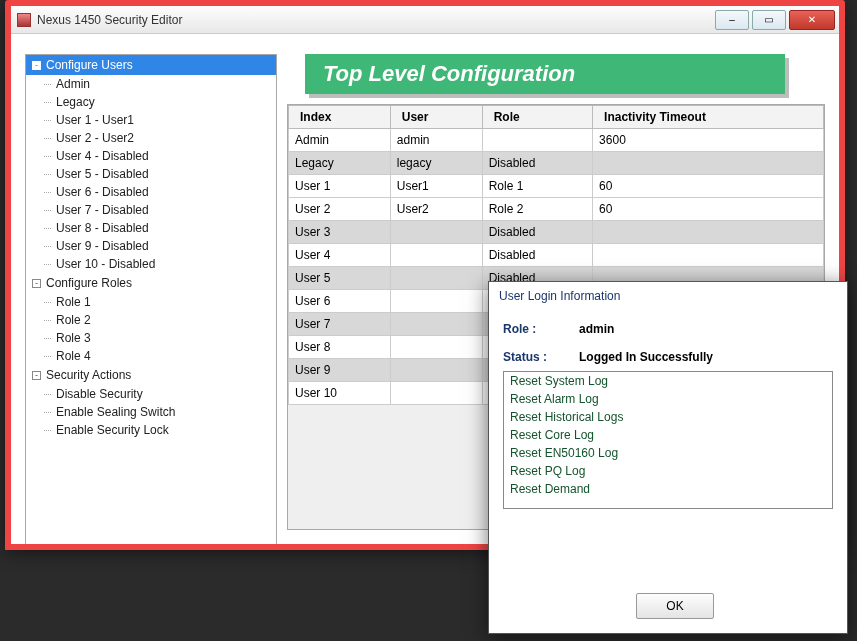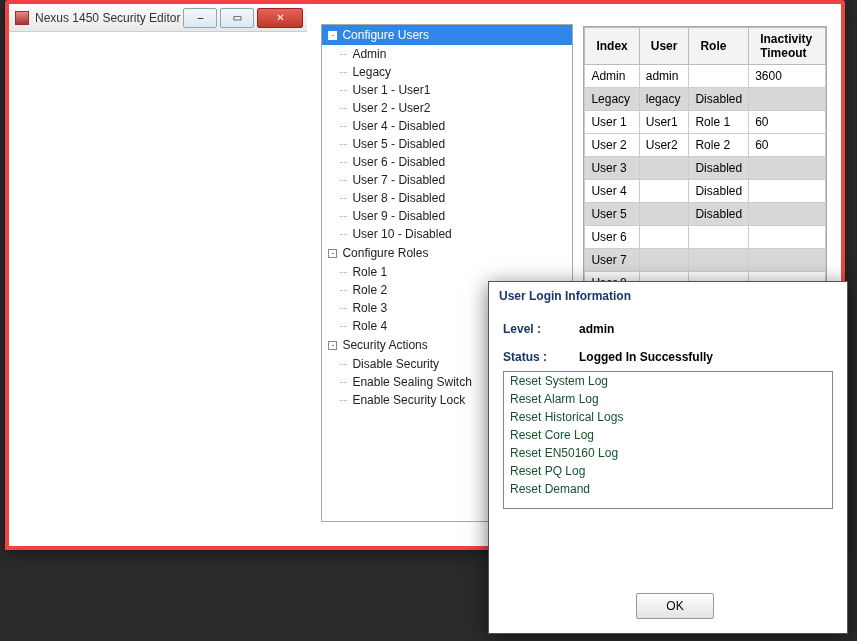--- a/index.html
+++ b/index.html
@@ -33,24 +33,25 @@
     gap: 22px;
     opacity: 0.35;
   }
   .bg-icons span { font-size: 18px; }
 
   .window {
     position: absolute;
     top: 0; left: 5px;
     width: 840px; height: 550px;
     background: #fff;
-    border: 4px solid #ef4444;
+    border: 6px solid #ef4444;
     border-radius: 3px 3px 0 0;
     box-shadow: 0 2px 18px rgba(0,0,0,0.5);
     display: flex;
+    flex-direction: column;
   }
   .titlebar {
     height: 28px;
     background: linear-gradient(#fdfdfd,#e8e8e8);
     border-bottom: 1px solid #ccc;
     display: flex;
     align-items: center;
     padding: 0 4px 0 6px;
   }
   .titlebar .app-icon {
@@ -177,21 +178,21 @@
     border:1px solid #555;
     box-shadow: 0 4px 20px rgba(0,0,0,.55);
     display:flex;
     flex-direction:column;
     font-size:12px;
     z-index:10;
   }
   .dialog .hdr{
     padding:7px 10px 4px 10px;
     color:#1b366b;
-    font-weight:bold;
+    font-weight:normal;
   }
   .dialog .body{
     flex:1;
     padding:8px 14px 4px 14px;
     display:flex;
     flex-direction:column;
   }
   .dialog .row{ display:flex; margin:7px 0; color:#1b366b; font-weight:bold;}
   .dialog .row .lbl{ width:76px; }
   .dialog .row .val{ color:#000; }
@@ -273,20 +274,21 @@
         <span>Security Actions</span>
       </div>
       <div id="tree-actions">
           <div class="tree-item">Disable Security</div>
           <div class="tree-item">Enable Sealing Switch</div>
           <div class="tree-item">Enable Security Lock</div>
         </div>
     </div>
 
     <div class="main">
+      <div class="banner">Top Level Configuration</div>
       <div class="grid-wrap">
         <table class="grid">
           <thead>
               <tr id="grid-head">
                 <th>Index</th>
                 <th>User</th>
                 <th>Role</th>
                 <th>Inactivity Timeout</th>
               </tr>
             </thead>
@@ -367,21 +369,21 @@
         </table>
       </div>
     </div>
   </div>
 </div>
 
 <div class="dialog">
   <div class="hdr">User Login Information</div>
   <div class="body">
     <div class="row">
-      <span class="lbl">Level :</span>
+      <span class="lbl">Role :</span>
       <span class="val">admin</span>
     </div>
     <div class="row">
       <span class="lbl">Status :</span>
       <span class="val">Logged In Successfully</span>
     </div>
     <div class="perm-box" id="perm-box">
         <div>Reset System Log</div>
         <div>Reset Alarm Log</div>
         <div>Reset Historical Logs</div>

